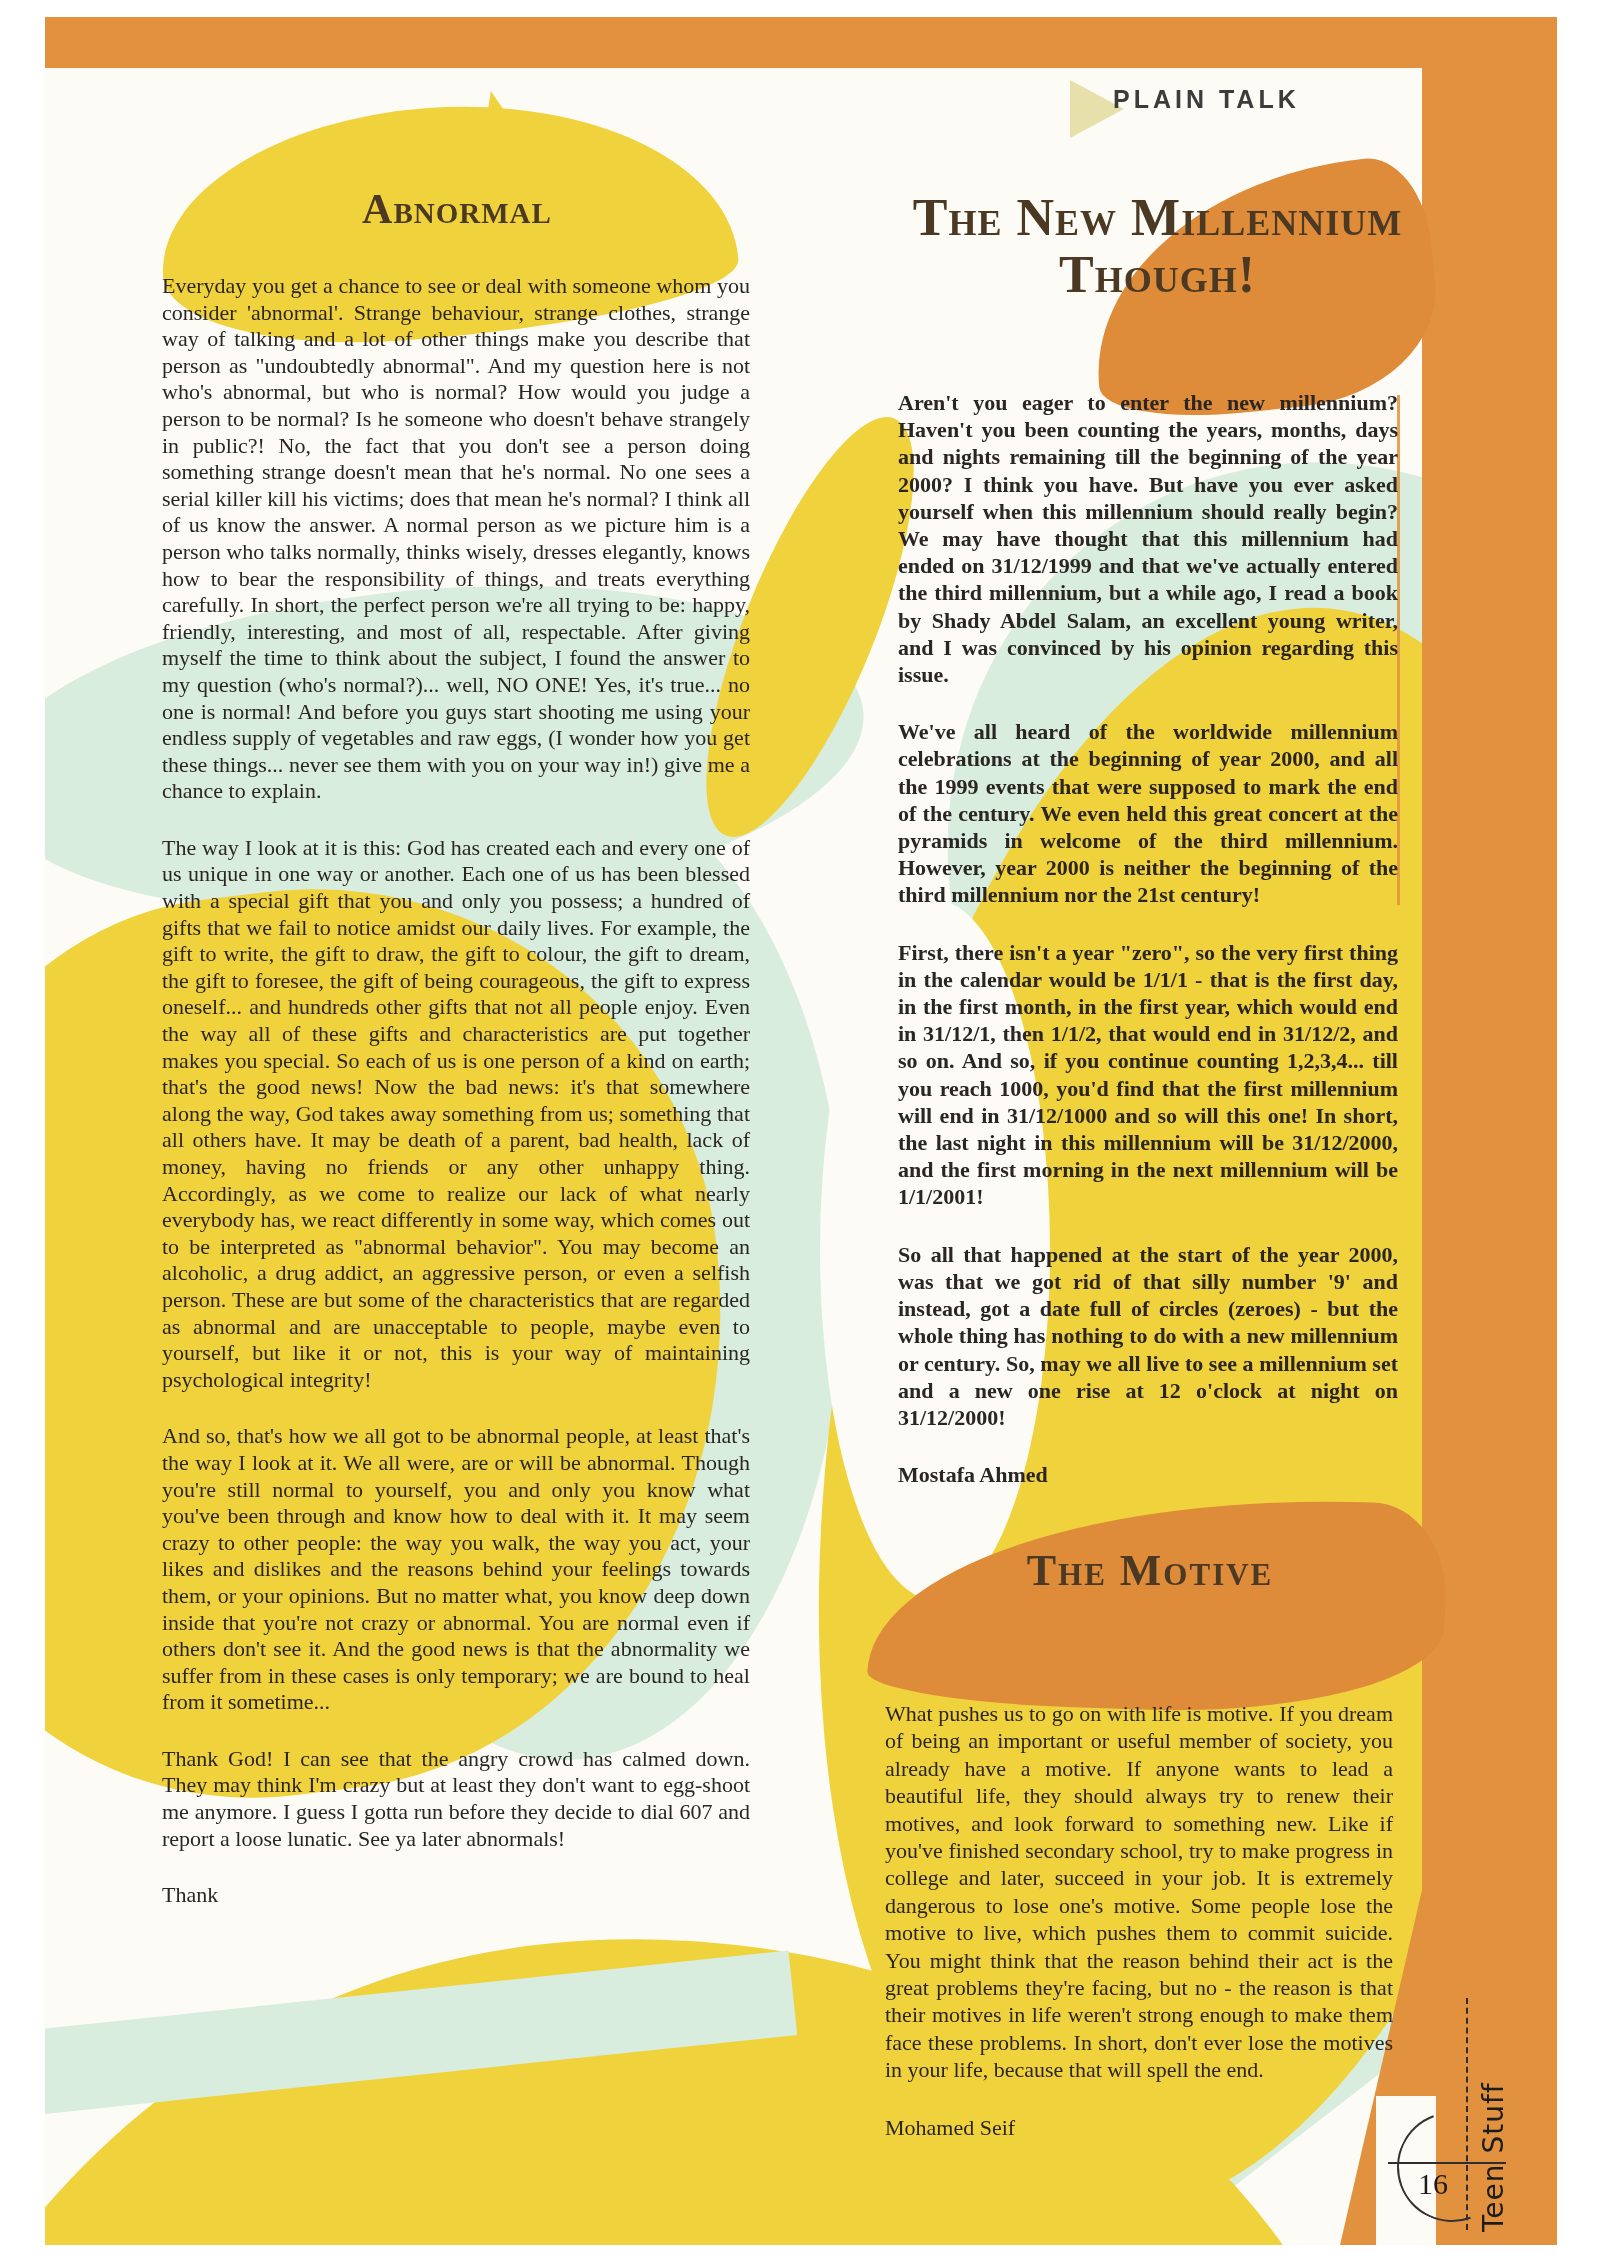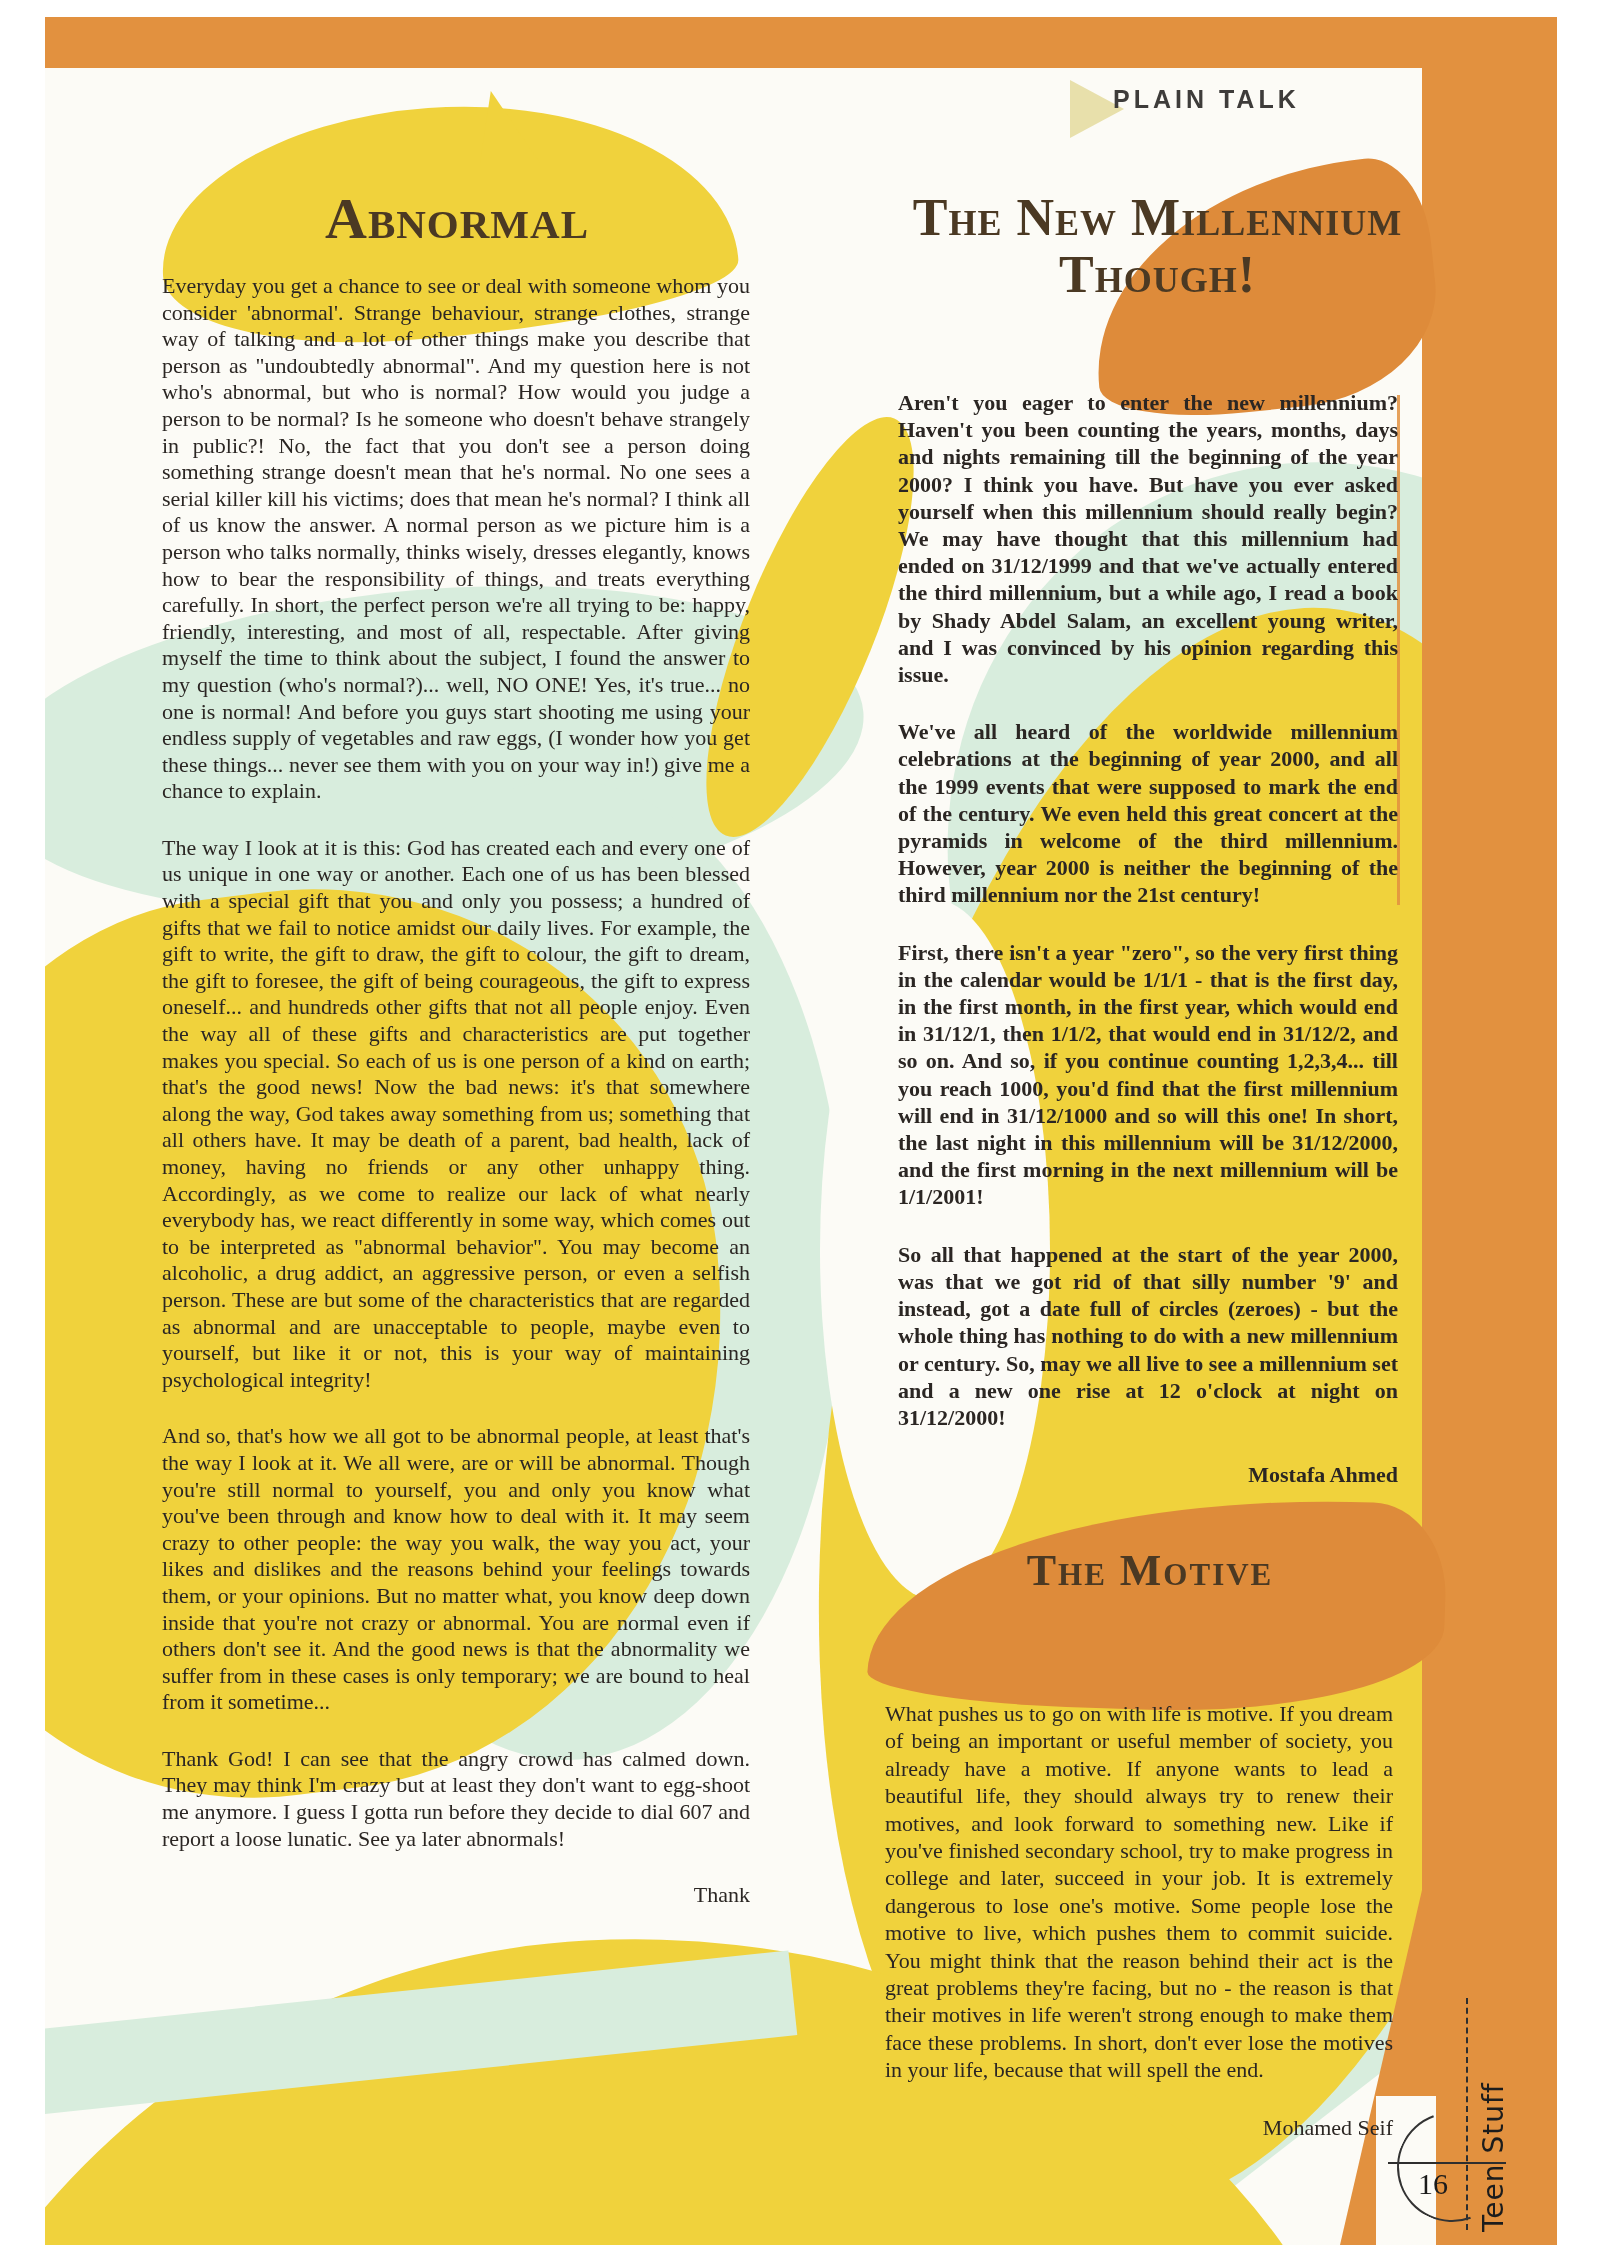--- a/index.html
+++ b/index.html
@@ -57,30 +57,30 @@
     border-radius:100% 15% 60% 40% / 100% 50% 50% 15%;transform:rotate(2deg);background:var(--orange-deep,#de8b3a);}
 
   
   .plain-talk-triangle{left:1025px;top:63px;width:54px;height:58px;
     background:var(--triangle,#e8e0ab);clip-path:polygon(0 0,100% 50%,0 100%);z-index:10;position:absolute;}
   .plain-talk-label{left:1068px;top:68px;font-family:"Liberation Sans","DejaVu Sans",sans-serif;
     font-weight:700;font-size:25px;letter-spacing:4px;color:var(--plain-talk,#3e3c3a);}
 
   
   .title{font-weight:700;font-variant:small-caps;color:var(--brown,#4b3923);text-align:center;}
-  .title-abnormal{left:117px;top:168px;width:590px;font-size:58px;letter-spacing:1px;font-family:Liberation Serif, serif;}
+  .title-abnormal{left:117px;top:168px;width:590px;font-size:42px;letter-spacing:1px;font-family:Liberation Serif, serif;}
   .title-millennium{left:830px;top:172px;width:565px;font-size:52px;line-height:57px;letter-spacing:1px;text-align:center;}
   .title-motive{left:835px;top:1528px;width:540px;font-size:44px;letter-spacing:2px;}
 
   
   .body-col p{margin:0 0 30px 0;text-align:justify;}
   .col-left{left:117px;top:256px;width:588px;font-size:22px;line-height:26.6px;}
   .col-right{left:853px;top:372px;width:500px;font-size:22px;line-height:27.2px;font-weight:bold;}
   .col-motive{left:840px;top:1683px;width:508px;font-size:22px;line-height:27.4px;}
-  .sig{text-align:right;font-size:22px;margin-top:2px;}
+  .sig{text-align:left;font-size:22px;margin-top:2px;}
 
   
   .v-dash{left:1421px;top:1981px;height:232px;width:0;border-left:2px dashed #2e2e2e;}
   .h-line{left:1343px;top:2145px;width:118px;height:0;border-top:2px solid #2e2e2e;}
   .arc{left:1352px;top:2095px;width:106px;height:106px;border:2px solid #333;border-radius:50%;
     border-right-color:transparent;border-top-color:transparent;transform:rotate(25deg);}
   .teen-stuff{left:1432px;top:2215px;transform:rotate(-90deg);transform-origin:0 0;
     font-family:"DejaVu Sans","Liberation Sans",sans-serif;font-size:28px;font-weight:500;
     letter-spacing:1px;color:#1c1c1c;white-space:nowrap;}
   .page-num{left:1373px;top:2150px;font-size:30px;color:#1b1b1b;}

